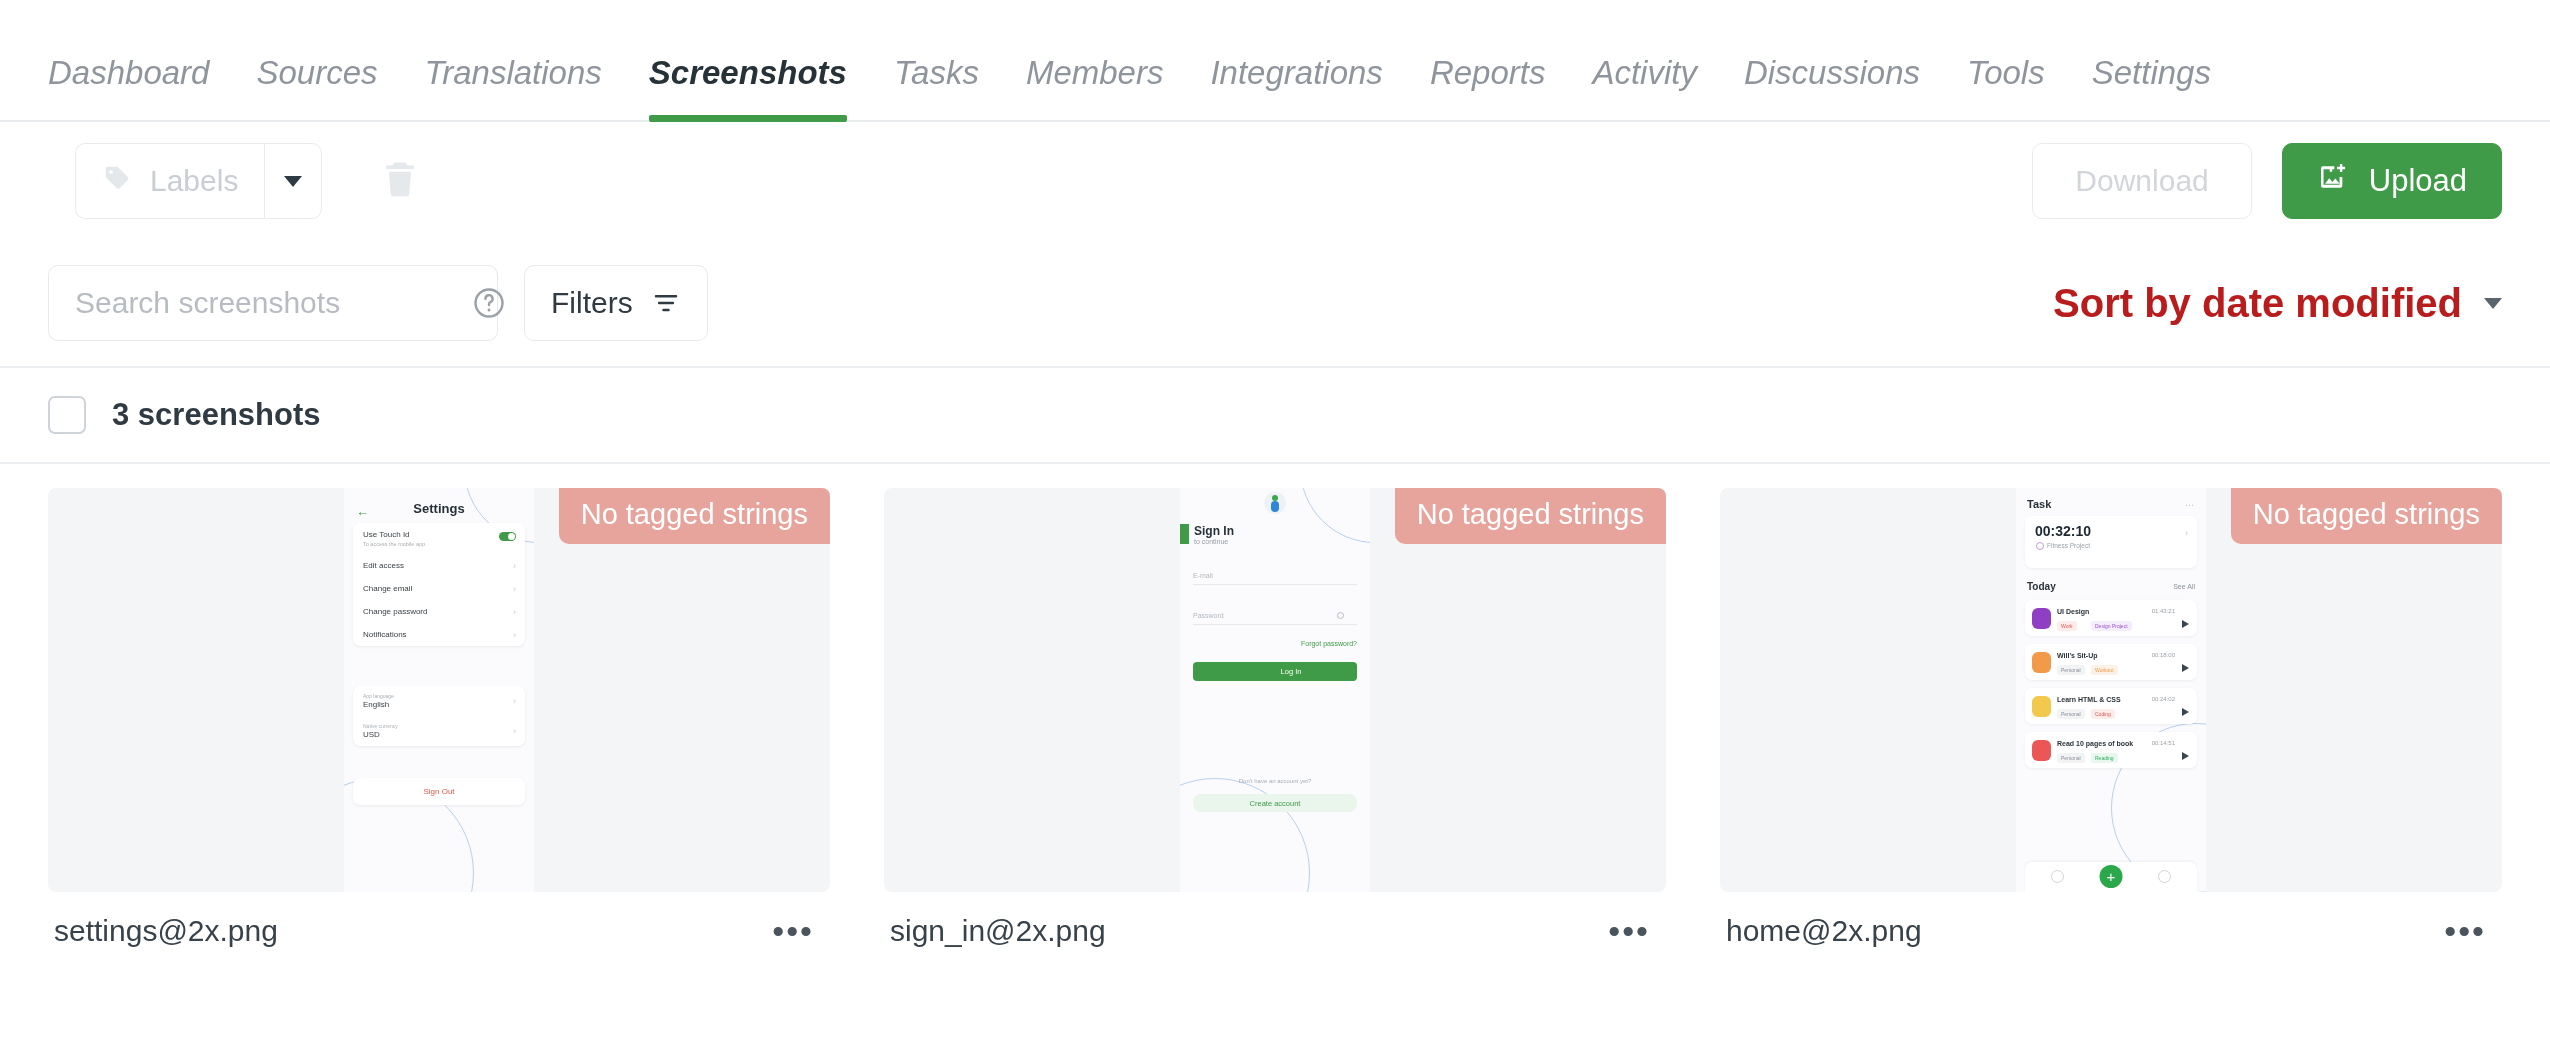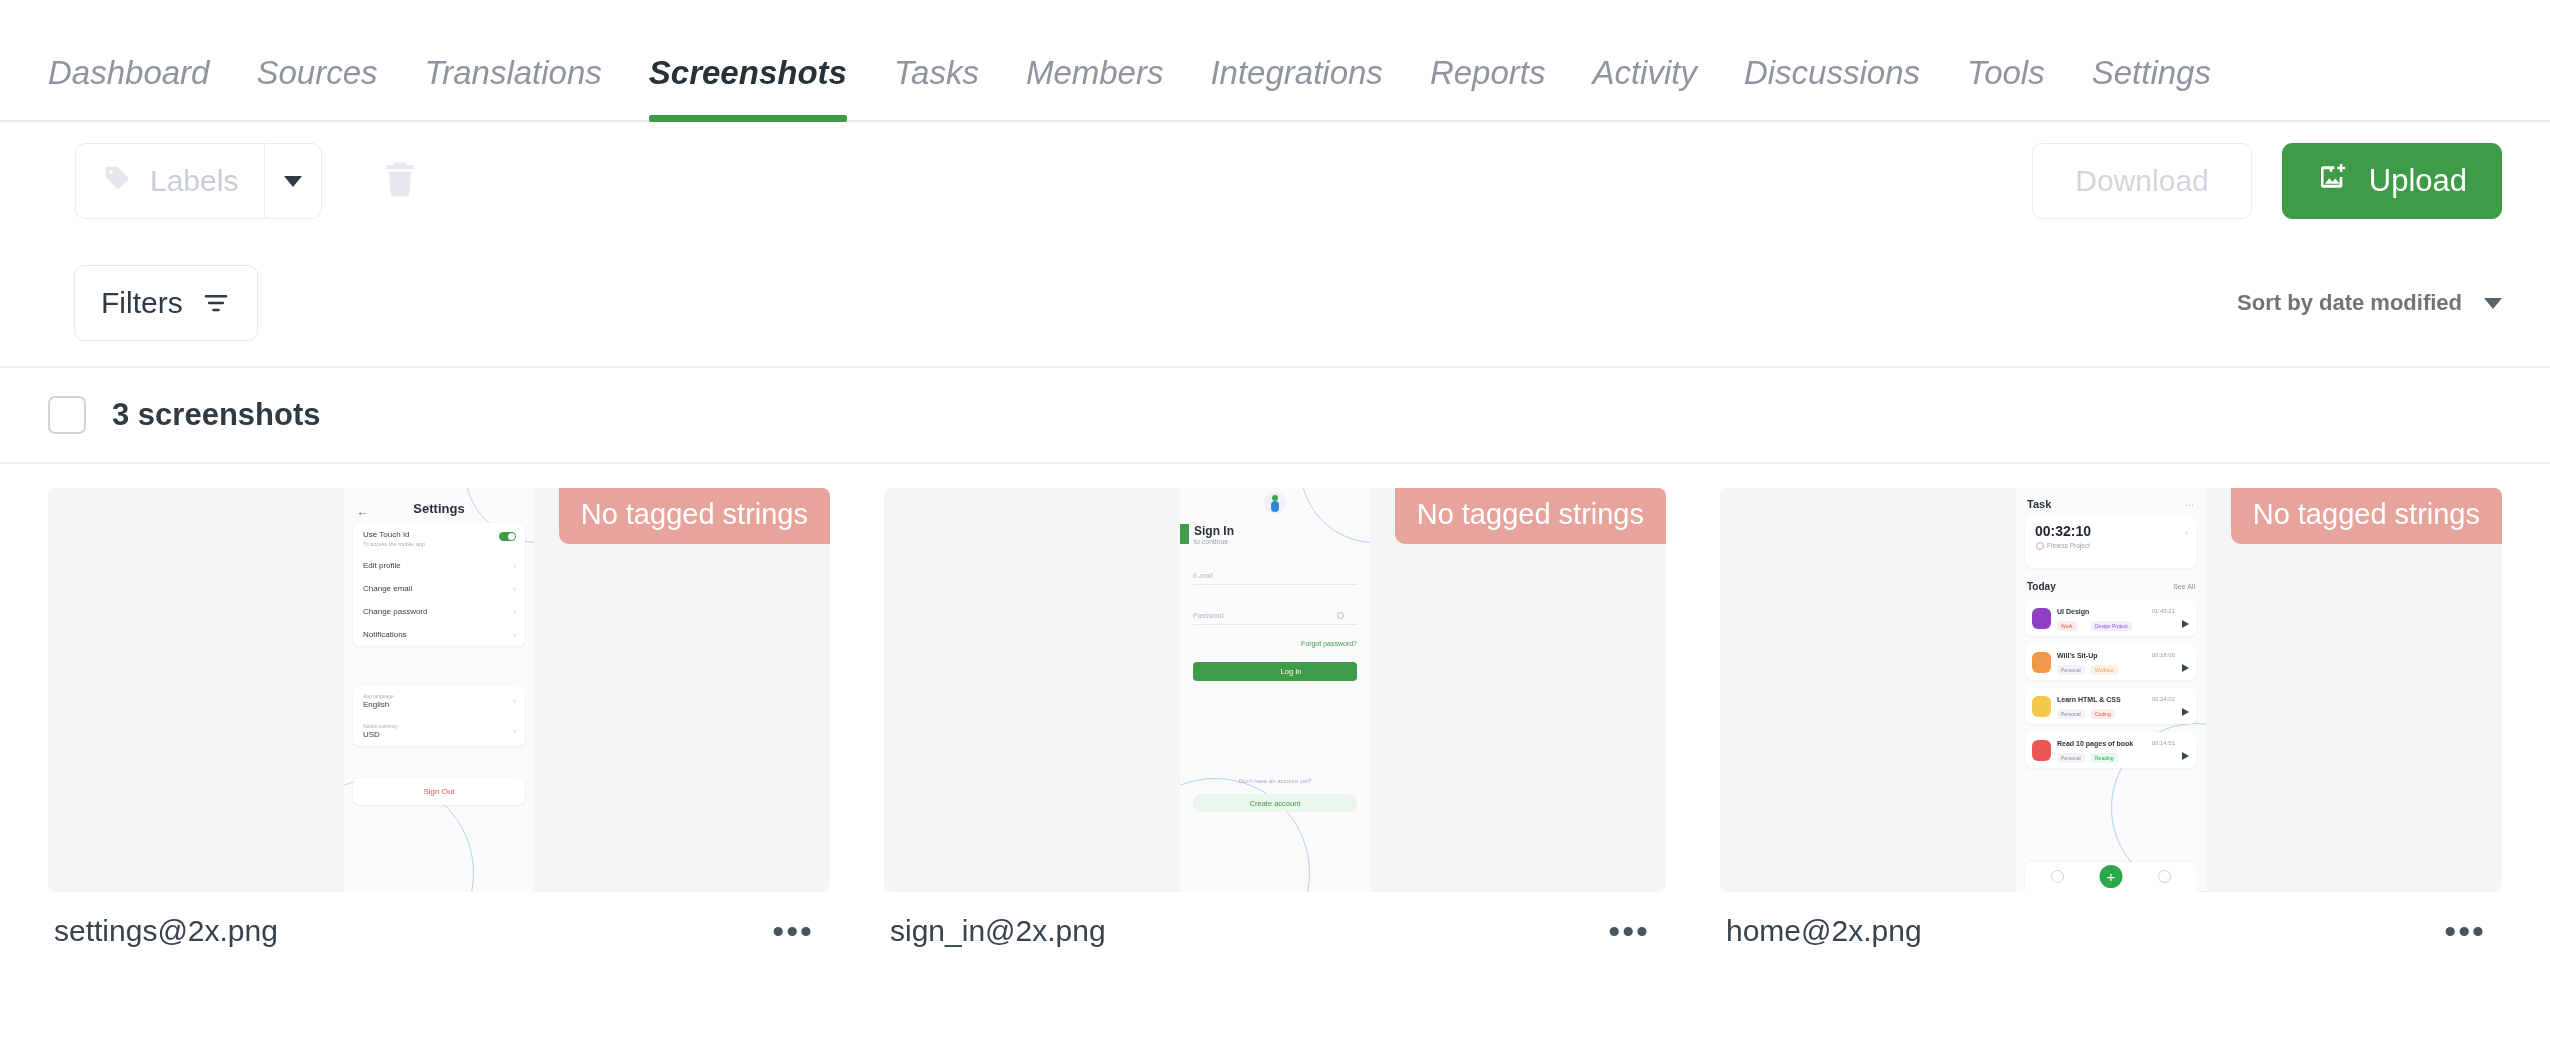--- a/index.html
+++ b/index.html
@@ -125,21 +125,21 @@
     border-radius:10px;
     background:#fff;
     font-size:30px; color:#2f3a42;
     display:flex;align-items:center;
     padding:0 26px;
     cursor:pointer;
   }
   .filters-btn .ic{ margin-left:18px; display:flex; }
   .sort{
     display:flex; align-items:center;
-    font-size:22px; color:#737373; font-weight:bold;
+    font-size:40px; color:#b91c1c; font-weight:bold;
     cursor:pointer;
   }
   .sort .caret-dn{ margin-left:22px; border-top-color:#5a646c; }
 
   
   .countrow{
     height:96px;
     display:flex; align-items:center;
     padding:0 48px;
     border-bottom:2px solid #eceff1;
@@ -310,20 +310,30 @@
           <path d="M3 5.5A1.5 1.5 0 0 1 4.5 4H13v2.2h-1.6V8h-1.9V6.2H4.9v11.6h12V12h2.1v6.5A1.5 1.5 0 0 1 17.5 20h-13A1.5 1.5 0 0 1 3 18.5v-13z"></path>
           <path d="M6 17l3.2-4.1 2.3 2.9 2.2-2.7L17 17H6z"></path>
           <path d="M17.2 2.2h1.8v2.1h2.1v1.8h-2.1v2.1h-1.8V6.1h-2.1V4.3h2.1V2.2z"></path>
         </svg>
       </span>
       <span class="lbl">Upload</span>
     </div>
   </div>
 
   <div class="searchrow">
+    <div class="search-box">
+      <input class="search-input" type="text" placeholder="Search screenshots" style="">
+      <span class="help-icon">
+        <svg width="36" height="36" viewBox="0 0 24 24" fill="none" stroke="#9aa1a8" stroke-width="1.6">
+          <circle cx="12" cy="12" r="9"></circle>
+          <path d="M9.6 9.2a2.4 2.4 0 1 1 3.3 2.2c-.6.3-.9.8-.9 1.5v.4" stroke-linecap="round"></path>
+          <circle cx="12" cy="16.6" r="1" fill="#9aa1a8" stroke="none"></circle>
+        </svg>
+      </span>
+    </div>
 
     <div class="filters-btn">
       <span>Filters</span>
       <span class="ic">
         <svg width="30" height="30" viewBox="0 0 24 24" fill="none" stroke="#2f3a42" stroke-width="2" stroke-linecap="round">
           <path d="M4 6.5h16M6.5 12h11M10 17.5h4"></path>
         </svg>
       </span>
     </div>
 
@@ -348,21 +358,21 @@
             <div class="swirl" style="width:190px;height:190px;left:-60px;top:290px;border-color:#b6d0ef;"></div>
             <div class="mk s-back">←</div>
             <div class="mk s-title">Settings</div>
             <div class="mk s-card" style="top:35px;">
               <div class="s-row">
                 <div class="s-rt">Use Touch Id</div>
                 <div class="s-rs">To access the mobile app</div>
                 <div class="s-tg"></div>
               </div>
               <div class="s-row">
-                <div class="s-rt">Edit profile</div>
+                <div class="s-rt">Edit access</div>
                 <div class="s-ch">›</div>
               </div>
               <div class="s-row">
                 <div class="s-rt">Change email</div>
                 <div class="s-ch">›</div>
               </div>
               <div class="s-row">
                 <div class="s-rt">Change password</div>
                 <div class="s-ch">›</div>
               </div>

